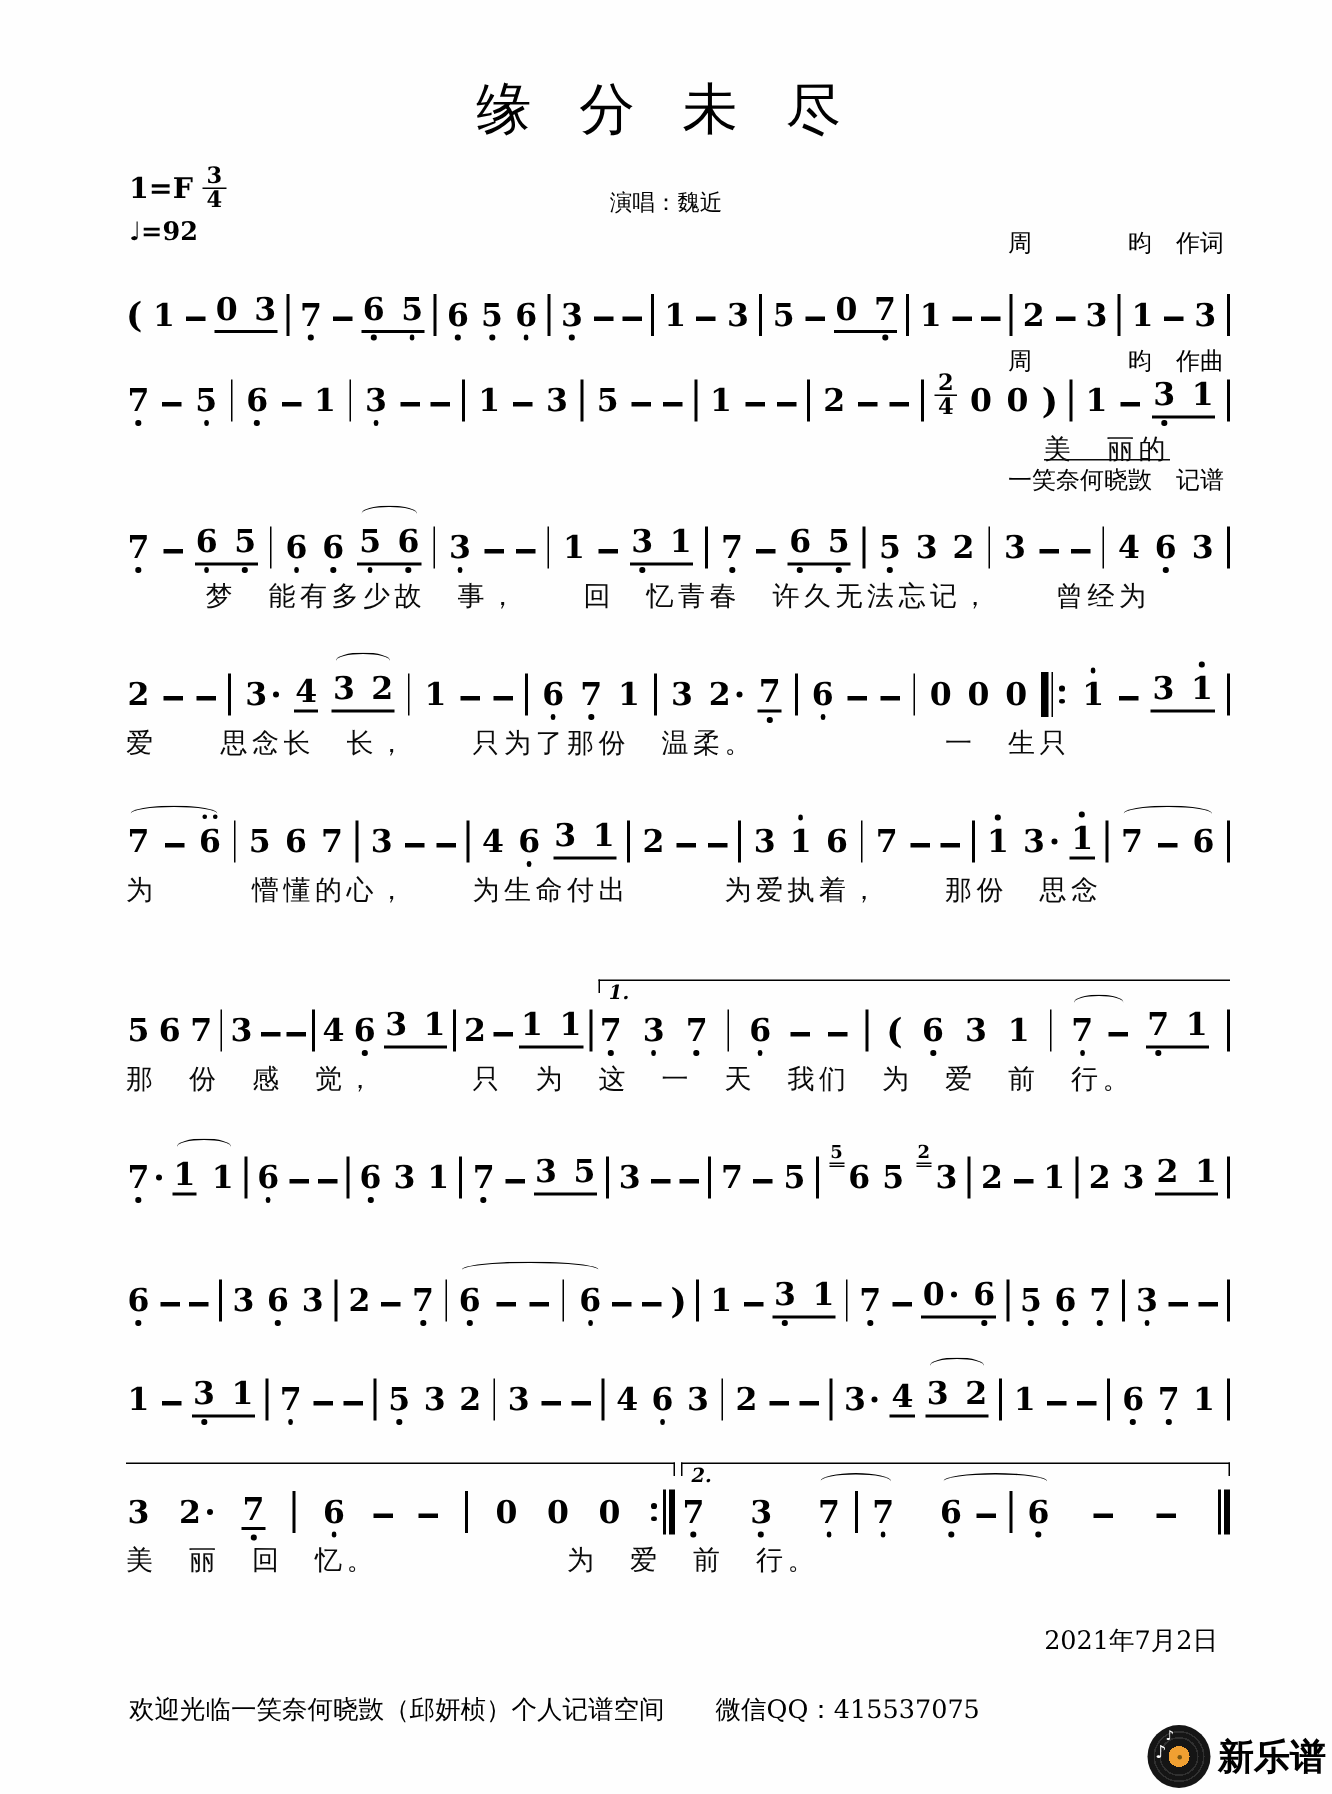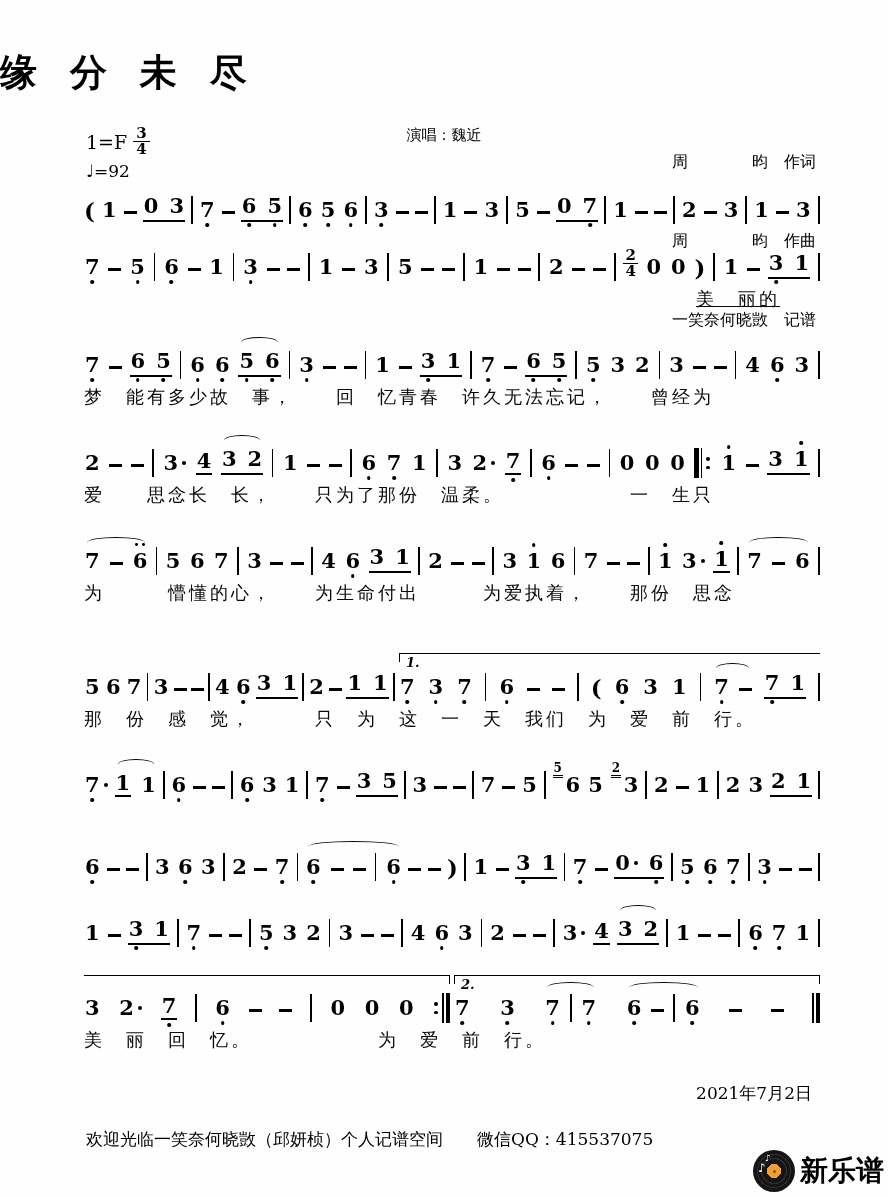--- a/index.html
+++ b/index.html
@@ -1,25 +1,25 @@
 <!DOCTYPE html>
 <html><head>
 <meta charset="utf-8">
 <style>
   html,body{margin:0;padding:0}
   body{width:888px;height:1196px;position:relative;background:#fefefe;color:#000;
        font-family:"DejaVu Serif","Liberation Serif",serif;overflow:hidden}
   .page{position:absolute;inset:0}
 
   
-  .title{position:absolute;top:48px;left:0;width:100%;text-align:left;
-         font-size:37px;font-weight:bold;letter-spacing:10px}
+  .title{position:absolute;top:48px;left:0;width:100%;text-align:center;
+         font-size:37px;font-weight:normal;letter-spacing:10px}
   .singer{position:absolute;top:126px;left:0;width:100%;text-align:center;font-size:15px}
   .credits{position:absolute;top:96px;right:72px;text-align:right;font-size:16px;line-height:1.65;white-space:pre}
-  .keyblock{position:absolute;top:126px;left:86px;font-size:19px;font-weight:normal}
+  .keyblock{position:absolute;top:110px;left:86px;font-size:19px;font-weight:bold}
   .keyrow{display:flex;align-items:center;gap:6px}
   .frac{display:inline-flex;flex-direction:column;align-items:center;line-height:1;font-size:15px}
   .frac b{padding:0 3px}
   .frac b:first-child{border-bottom:1.8px solid #000}
   .temporow{display:flex;align-items:center;font-size:17px;margin-top:4px}
 
   
   #score{position:absolute;left:84px;right:68px;top:186px}
   .mline{}
   .mrow{display:flex;justify-content:space-between;align-items:flex-end;min-height:36px;column-gap:4px}
@@ -69,21 +69,21 @@
   
   .date{position:absolute;top:1082px;right:76px;font-size:17px}
   .welcome{position:absolute;top:1128px;left:86px;font-size:17px;white-space:pre}
   .logo{position:absolute;right:4px;bottom:4px;display:flex;align-items:center;gap:5px}
   .vinyl{width:42px;height:42px;border-radius:50%;position:relative;display:inline-block;
          background:radial-gradient(circle at 50% 50%, #f0a032 0 7px, #151515 7px 12px,
                     #303030 12px 13px, #151515 13px 16px, #303030 16px 17px, #151515 17px)}
   .vinyl::after{content:"";position:absolute;left:48%;top:48%;width:3px;height:3px;background:#7a5510;border-radius:50%}
   .vnote{position:absolute;color:#fff;font-family:"DejaVu Sans",sans-serif;font-size:12px;left:5px;top:11px}
   .vnote.n2{left:12px;top:3px;font-size:9px}
-  .logo-text{font-family:"Liberation Sans","DejaVu Sans",sans-serif;font-weight:bold;font-size:28px;color:#000}
+  .logo-text{font-family:"Liberation Sans","DejaVu Sans",sans-serif;font-weight:bold;font-size:24px;color:#000}
 </style>
 </head>
 <body>
 
 <div class="page">
   <div class="title">缘 分 未 尽</div>
 
   <div class="credits">
     <div>周　　　　昀　作词</div>
     <div>周　　　　昀　作曲</div>
@@ -357,21 +357,21 @@
             <span class="dg">4</span>
           </span>
           <span class="tk">
             <span class="dg lo">6</span>
           </span>
           <span class="tk">
             <span class="dg">3</span>
           </span>
           <span class="bar"></span>
         </div>
-        <div class="lyrics" style="padding-left: 0px;">梦　能有多少故　事，　　回　忆青春　许久无法忘记，　　曾经为</div>
+        <div class="lyrics" style="padding-left: 0px; text-align: center;">梦　能有多少故　事，　　回　忆青春　许久无法忘记，　　曾经为</div>
       </div>
       <div class="mline" style="margin-bottom: 30px;">
         <div class="mrow">
           <span class="tk">
             <span class="dg">2</span>
           </span>
           <span class="dash"></span>
           <span class="dash"></span>
           <span class="bar"></span>
           <span class="tk">

